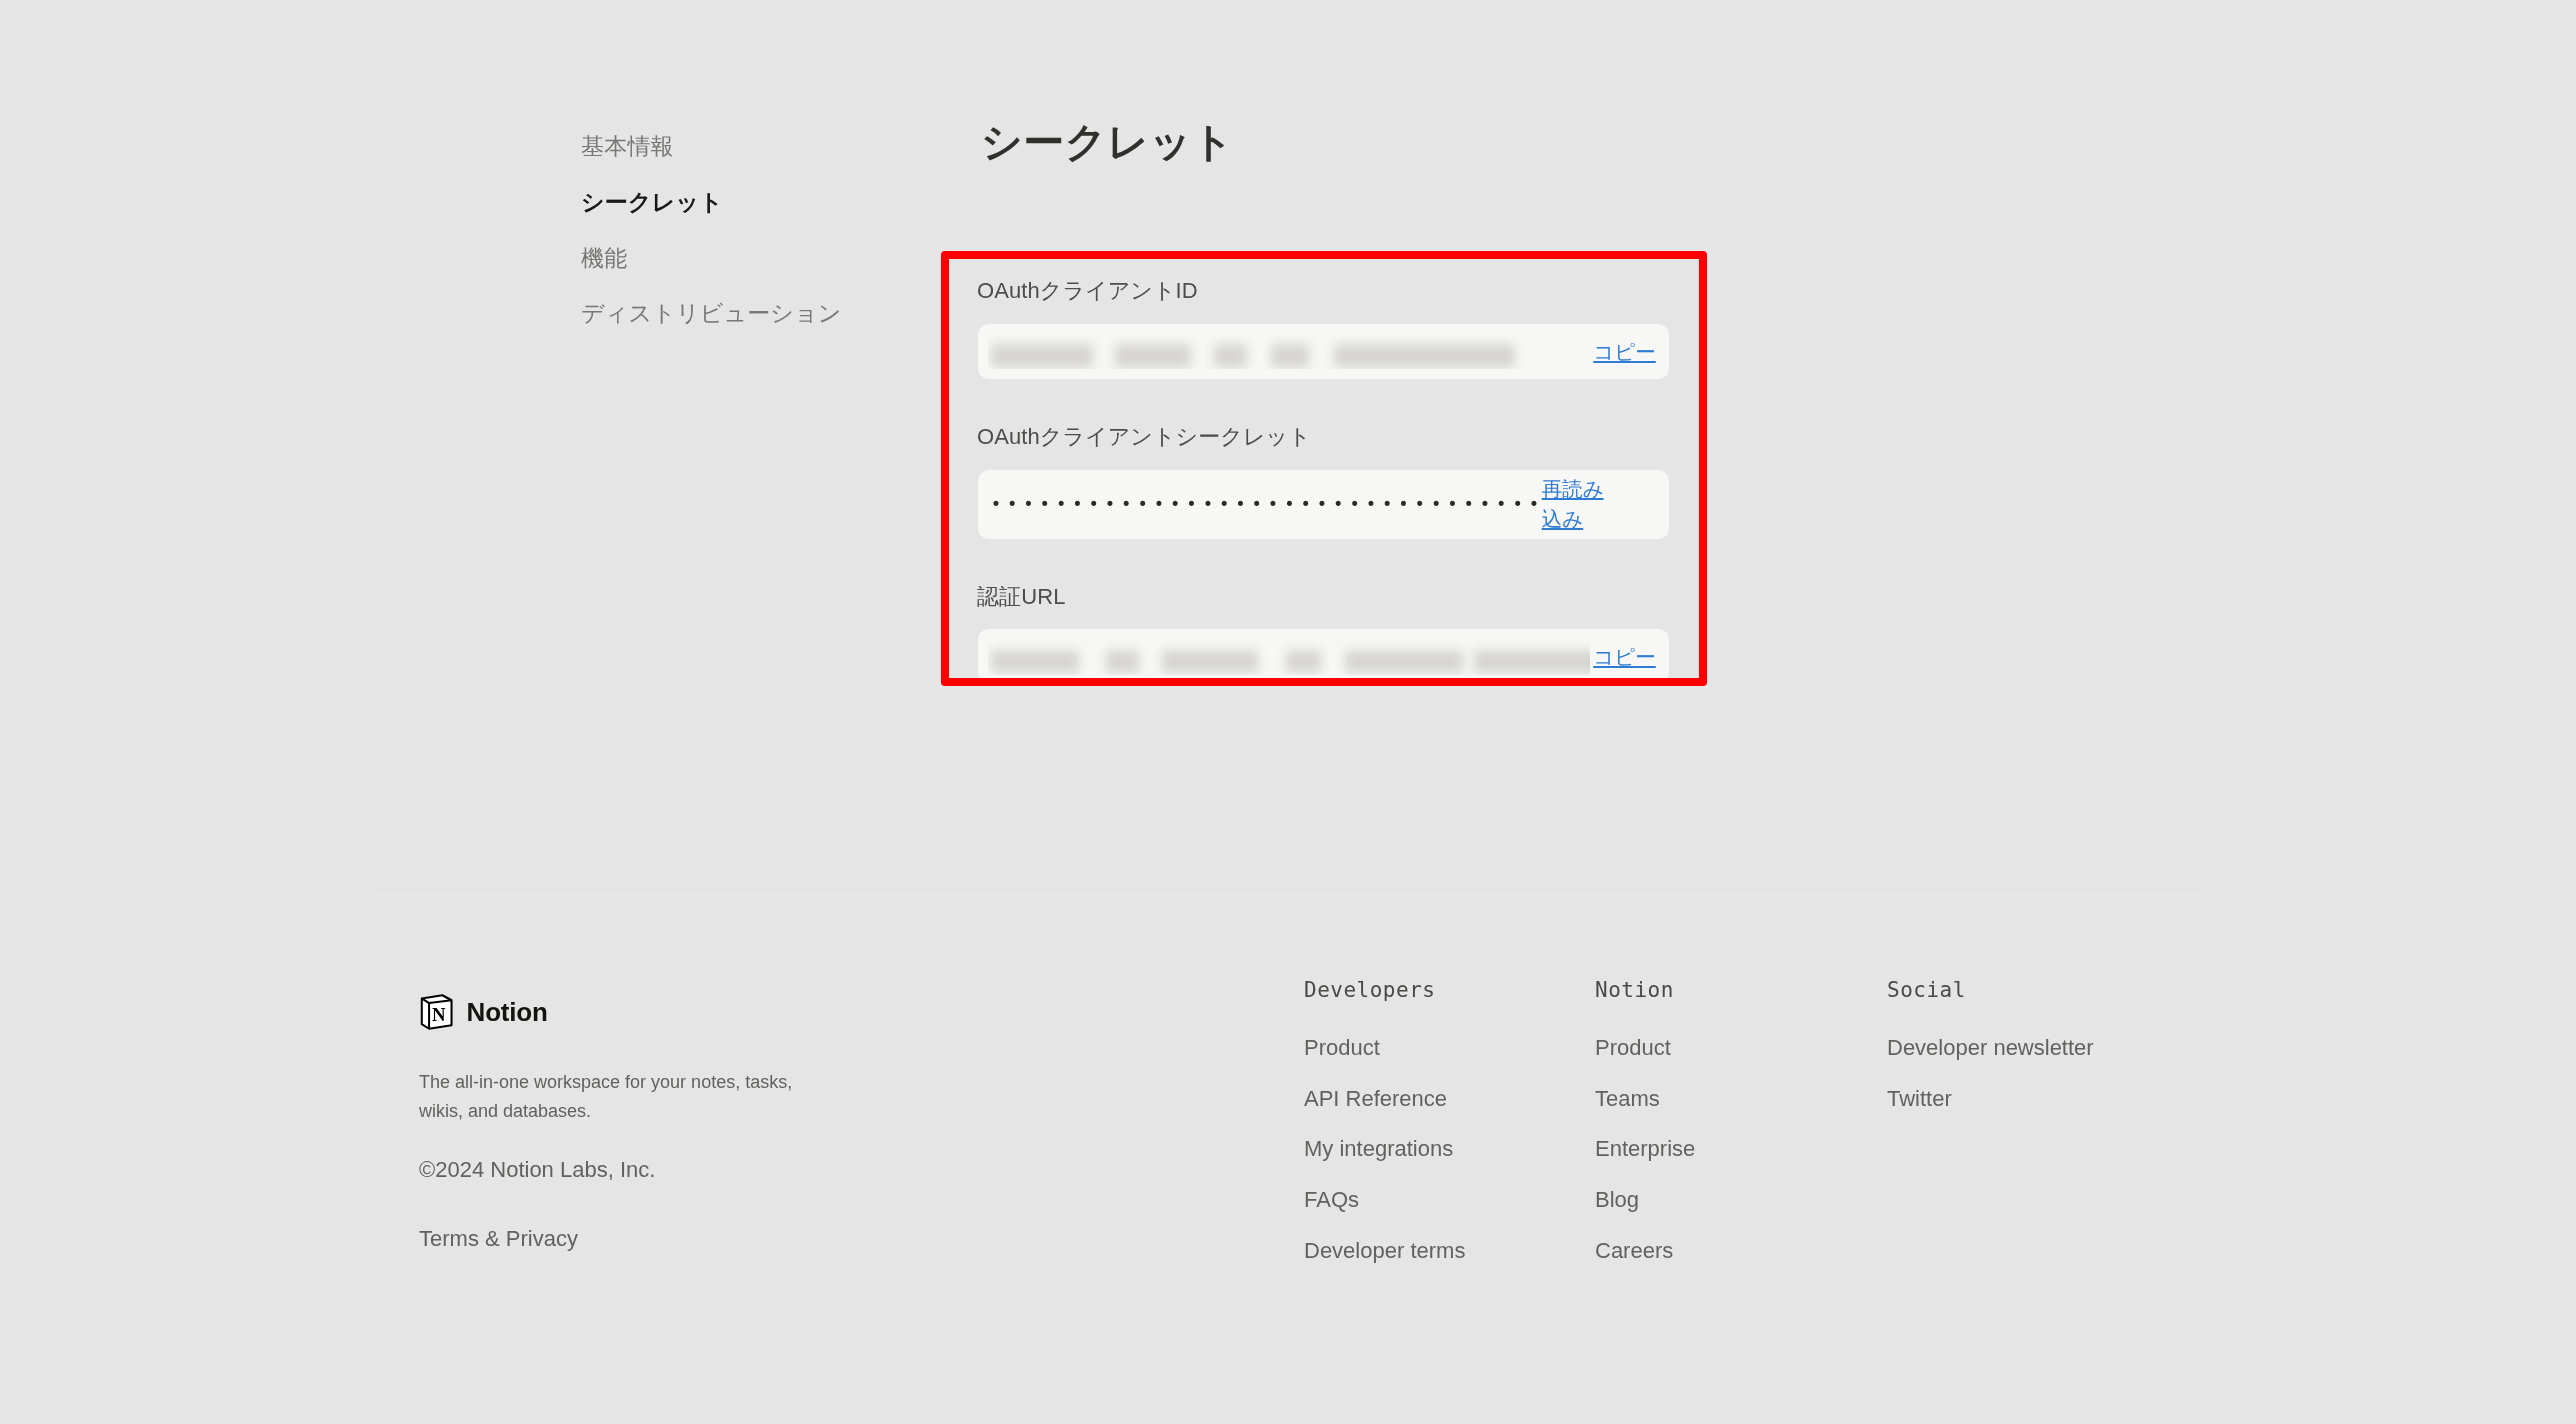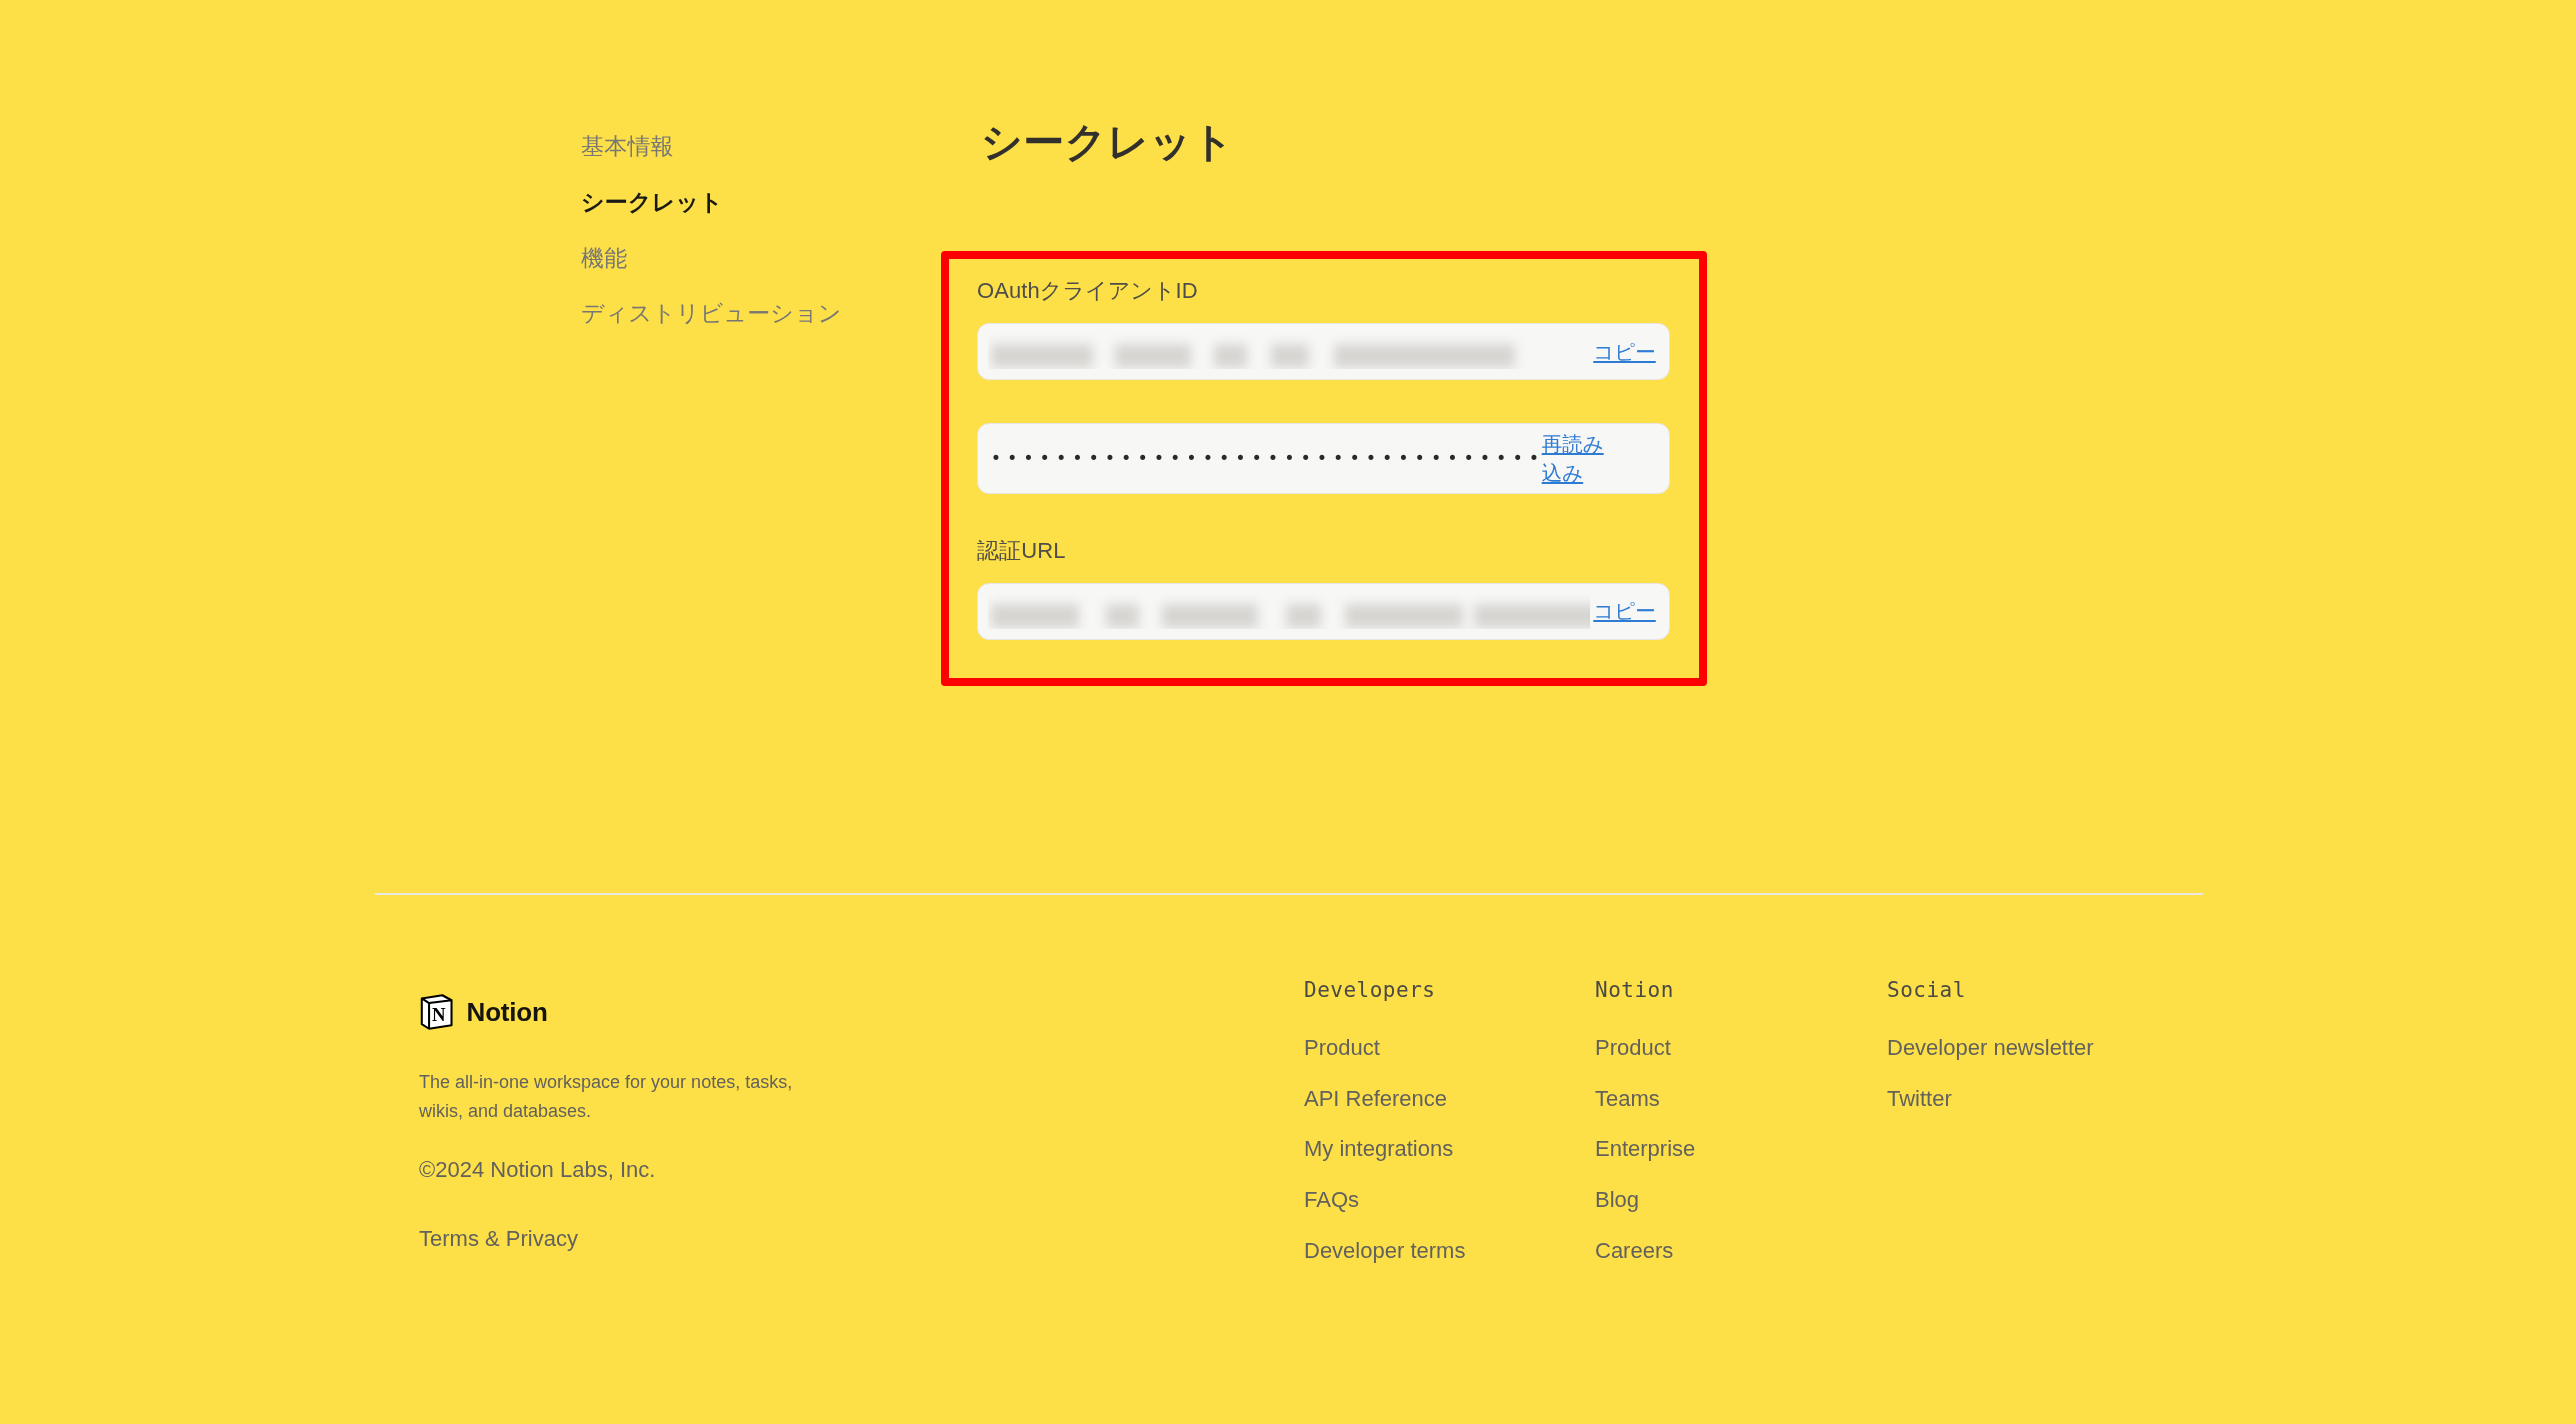--- a/index.html
+++ b/index.html
@@ -11,21 +11,21 @@
     background: #fffefb;
     font-family: "Liberation Sans", "DejaVu Sans", sans-serif;
     -webkit-font-smoothing: antialiased;
     overflow: hidden;
   }
 
   .page {
     position: relative;
     width: 2576px;
     height: 1424px;
-    background: #fde047;
+    background: #e5e5e5;
   }
 
   
   .sidebar {
     position: absolute;
     left: 581px;
     top: 132px;
     width: 315px;
   }
   .nav-item {
@@ -274,20 +274,21 @@
       <div class="field-label">OAuthクライアントID</div>
       <div class="field-control">
         <div class="field-value redacted">
           <span class="redact-a">x</span><span class="redact-b">x</span><span class="redact-c">x</span><span class="redact-d">x</span><span class="redact-e">x</span>
         </div>
         <div class="field-action">コピー</div>
       </div>
     </div>
 
     <div class="field-group">
+      <div class="field-label">OAuthクライアントシークレット</div>
       <div class="field-control">
         <div class="field-value masked">••••••••••••••••••••••••••••••••••••••••••</div>
         <div class="field-action wide">再読み込み</div>
       </div>
     </div>
 
     <div class="field-group">
       <div class="field-label">認証URL</div>
       <div class="field-control">
         <div class="field-value redacted">

